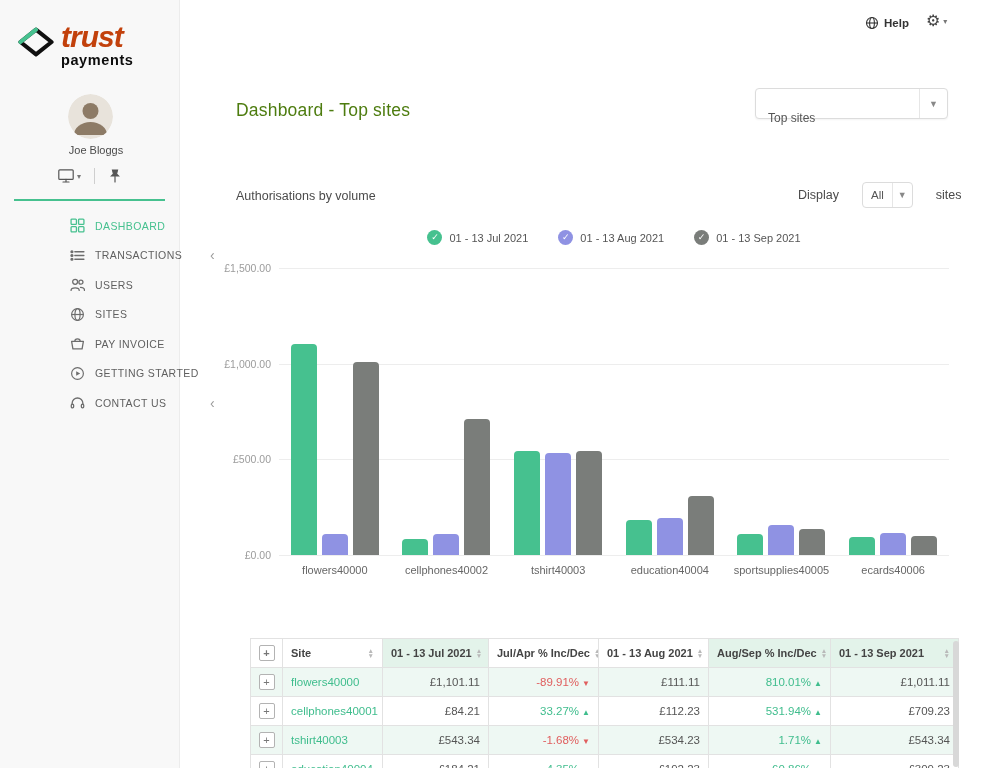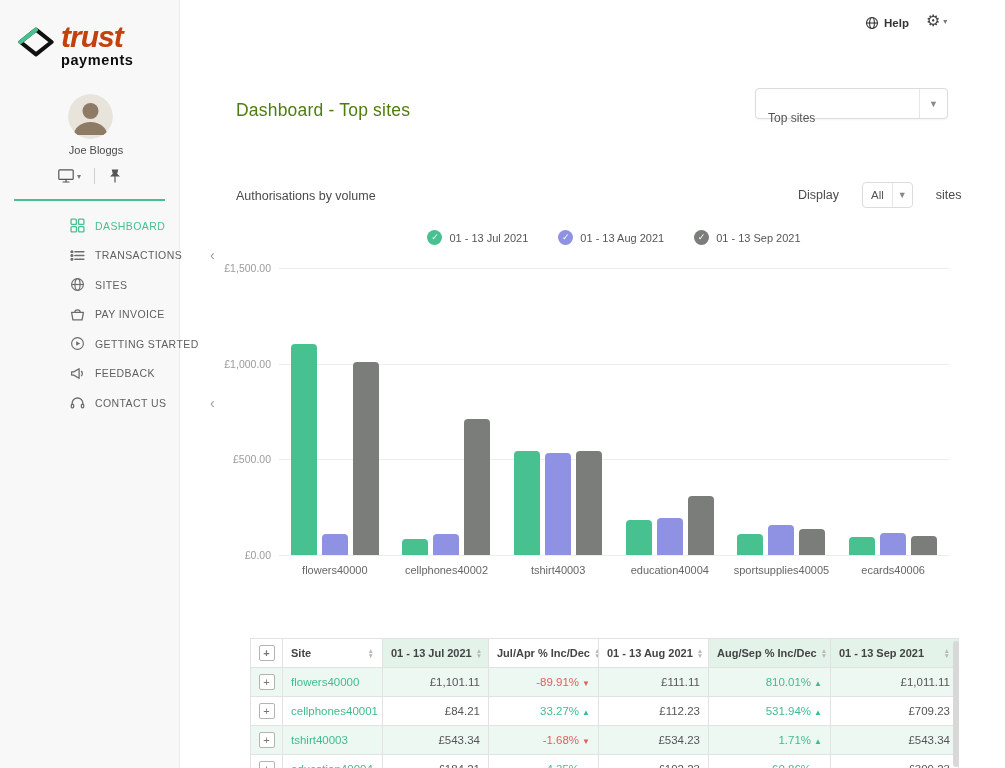--- a/index.html
+++ b/index.html
@@ -175,20 +175,31 @@
             <circle cx="1.8" cy="3.5" r=".9" fill="currentColor"></circle>
             <circle cx="1.8" cy="7" r=".9" fill="currentColor"></circle>
             <circle cx="1.8" cy="10.5" r=".9" fill="currentColor"></circle>
           </svg>
         </span>
         <span class="nav-label">TRANSACTIONS</span>
         <span class="nav-chevron">‹</span>
       </div>
       <div class="nav-item">
         <span class="nico">
+          <svg viewBox="0 0 14 14" fill="none" stroke="currentColor" stroke-width="1.2" stroke-linecap="round">
+            <circle cx="4.8" cy="4.5" r="2.3"></circle>
+            <path d="M1 12.5 c0-3.2 7.6-3.2 7.6 0"></path>
+            <circle cx="10.2" cy="4.8" r="1.9"></circle>
+            <path d="M9.8 9.7 c2.6 0 3.7 1.4 3.7 2.8"></path>
+          </svg>
+        </span>
+        <span class="nav-label">USERS</span>
+      </div>
+      <div class="nav-item">
+        <span class="nico">
           <svg viewBox="0 0 14 14" fill="none" stroke="currentColor" stroke-width="1.1">
             <circle cx="7" cy="7" r="5.5"></circle>
             <ellipse cx="7" cy="7" rx="2.4" ry="5.5"></ellipse>
             <line x1="1.5" y1="7" x2="12.5" y2="7"></line>
           </svg>
         </span>
         <span class="nav-label">SITES</span>
       </div>
       <div class="nav-item">
         <span class="nico">
@@ -200,29 +211,20 @@
         <span class="nav-label">PAY INVOICE</span>
       </div>
       <div class="nav-item">
         <span class="nico">
           <svg viewBox="0 0 14 14" fill="none" stroke="currentColor" stroke-width="1.1">
             <circle cx="7" cy="7" r="5.5"></circle>
             <path d="M5.8 4.8 L9.5 7 L5.8 9.2 Z" fill="currentColor" stroke="none"></path>
           </svg>
         </span>
         <span class="nav-label">GETTING STARTED</span>
-      </div>
-      <div class="nav-item">
-        <span class="nico">
-          <svg viewBox="0 0 14 14" fill="none" stroke="currentColor" stroke-width="1.2" stroke-linejoin="round">
-            <path d="M1.5 5.5 v3 h2 l5 3 v-9 l-5 3 z"></path>
-            <path d="M10.5 4.5 a4 4 0 0 1 0 5"></path>
-          </svg>
-        </span>
-        <span class="nav-label">FEEDBACK</span>
       </div>
       <div class="nav-item">
         <span class="nico">
           <svg viewBox="0 0 14 14" fill="none" stroke="currentColor" stroke-width="1.2">
             <path d="M2 9 v-1.2 a5 5 0 0 1 10 0 V9"></path>
             <rect x="1.2" y="8.5" width="2.2" height="3.5" rx="1"></rect>
             <rect x="10.6" y="8.5" width="2.2" height="3.5" rx="1"></rect>
           </svg>
         </span>
         <span class="nav-label">CONTACT US</span>

